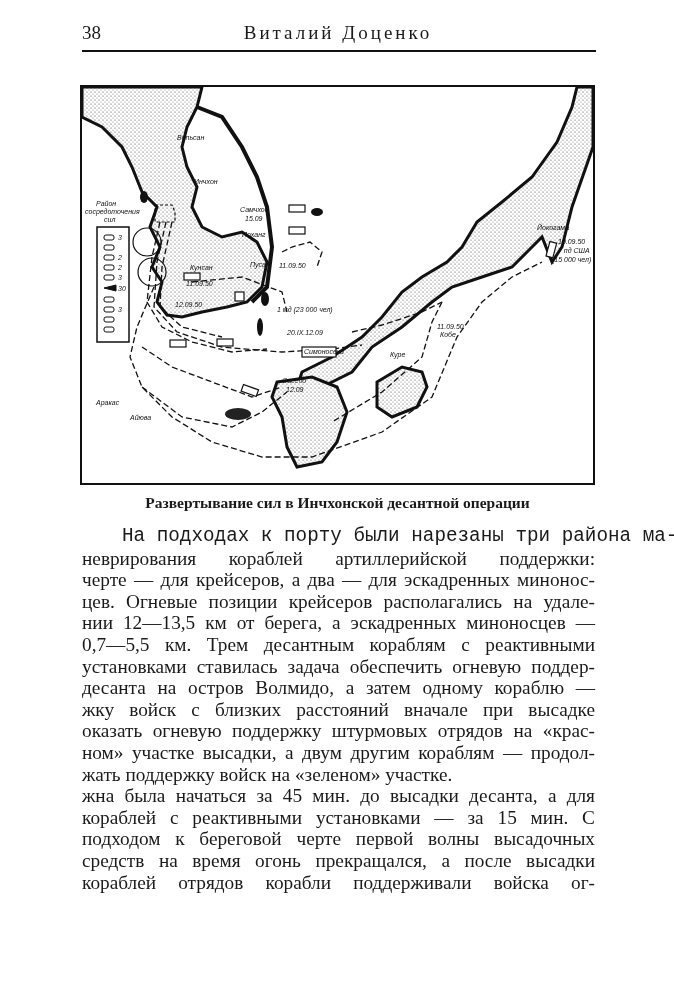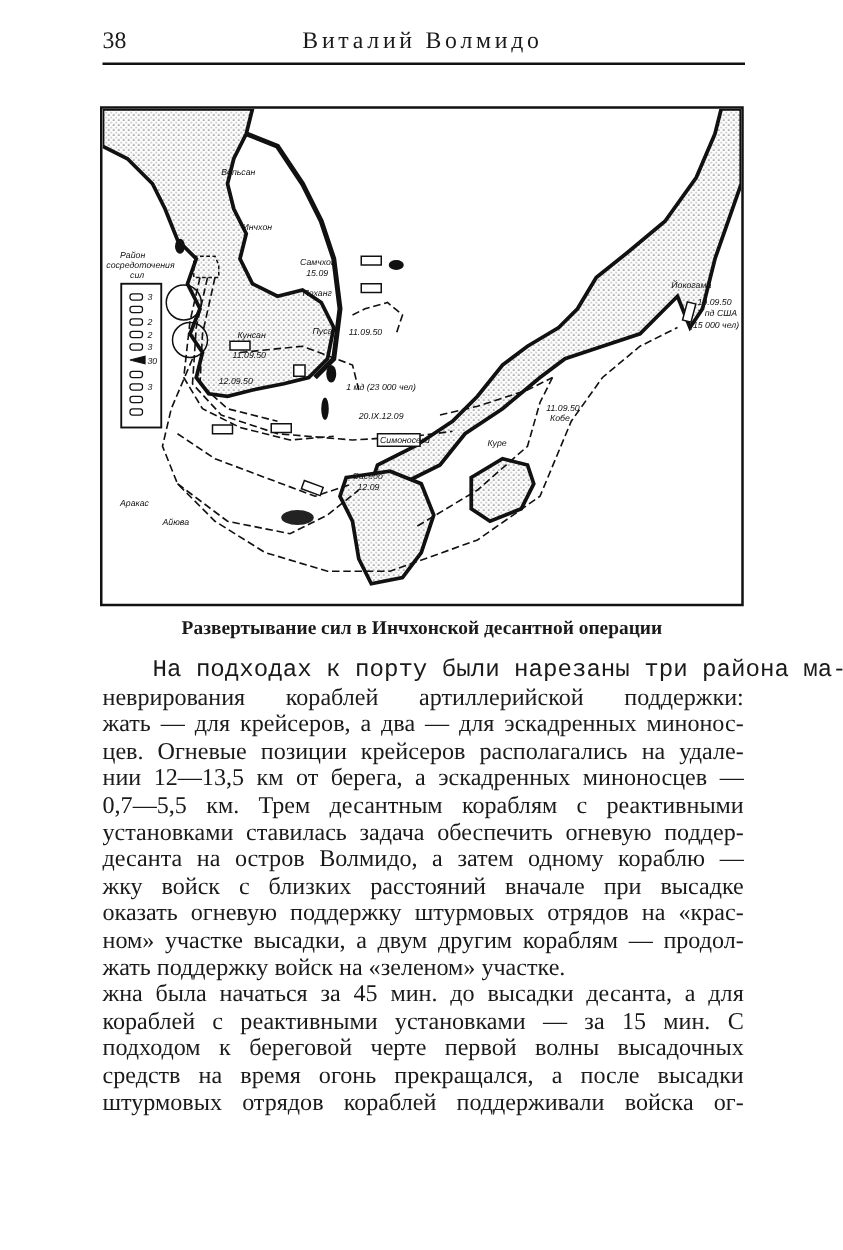--- a/index.html
+++ b/index.html
@@ -23,21 +23,21 @@
                line-height:21.6px; text-align:justify; }
   .line { display:block; text-align:justify; text-align-last:justify; white-space:nowrap; }
   .line.last { text-align-last:left; }
   .indent { padding-left:40px;font-family:Liberation Mono, monospace; }
 </style>
 </head>
 <body>
 
 <div class="page-header">
   <span class="page-number">38</span>
-  <div class="running-title">Виталий Волмидо</div>
+  <div class="running-title">Виталий Доценко</div>
 </div>
 <div class="header-rule"></div>
 
 <div class="figure">
   <svg width="511" height="396" viewBox="0 0 511 396">
     <defs>
       <pattern id="stipple" width="4" height="4" patternUnits="userSpaceOnUse">
         <rect width="4" height="4" fill="#fff"></rect>
         <circle cx="1" cy="1" r="0.6" fill="#444"></circle>
         <circle cx="3" cy="3" r="0.5" fill="#666"></circle>
@@ -143,31 +143,31 @@
     </g>
   </svg>
 </div>
 
 <div class="caption">Развертывание сил в Инчхонской десантной операции</div>
 
 <div class="body-text">
   <div>
     <span class="line indent">На подходах к порту были нарезаны три района ма-</span>
     <span class="line">неврирования кораблей артиллерийской поддержки:</span>
-    <span class="line">жать — для крейсеров, а два — для эскадренных миноно­с-</span>
+    <span class="line">черте — для крейсеров, а два — для эскадренных миноно­с-</span>
     <span class="line">цев. Огневые позиции крейсеров располагались на удале-</span>
     <span class="line">нии 12—13,5 км от берега, а эскадренных миноносцев —</span>
     <span class="line">0,7—5,5 км. Трем десантным кораблям с реактивными</span>
     <span class="line">установками ставилась задача обеспечить огневую поддер-</span>
     <span class="line">десанта на остров Волмидо, а затем одному кораблю —</span>
     <span class="line">жку войск с близких расстояний вначале при высадке</span>
     <span class="line">оказать огневую поддержку штурмовых отрядов на «крас-</span>
     <span class="line">ном» участке высадки, а двум другим кораблям — продол-</span>
     <span class="line last">жать поддержку войск на «зеленом» участке.</span>
   </div>
   <div>
     <span class="line">жна была начаться за 45 мин. до высадки десанта, а для</span>
     <span class="line">кораблей с реактивными установками — за 15 мин. С</span>
     <span class="line">подходом к береговой черте первой волны высадочных</span>
     <span class="line">средств на время огонь прекращался, а после высадки</span>
-    <span class="line">штурмовых отрядов кораблей поддерживали войска ог-</span>
+    <span class="line">кораблей отрядов корабли поддерживали войска ог-</span>
   </div>
 </div>
 
 </body></html>

